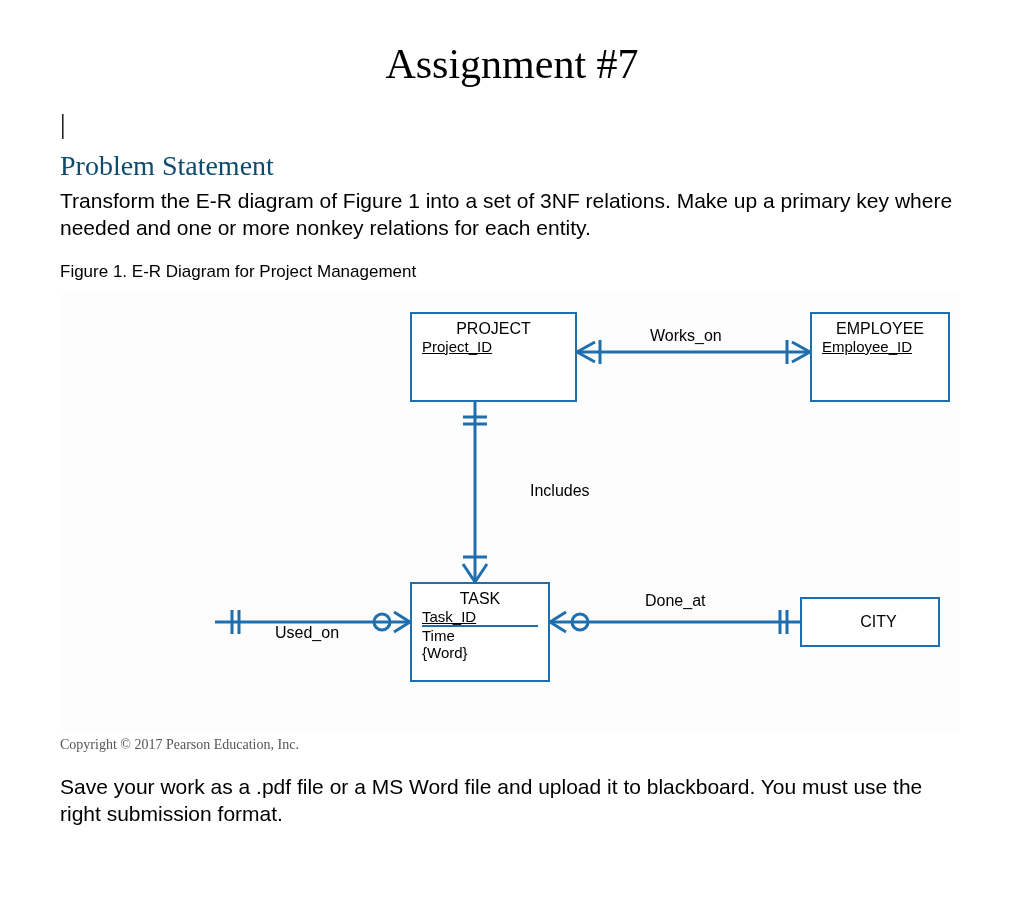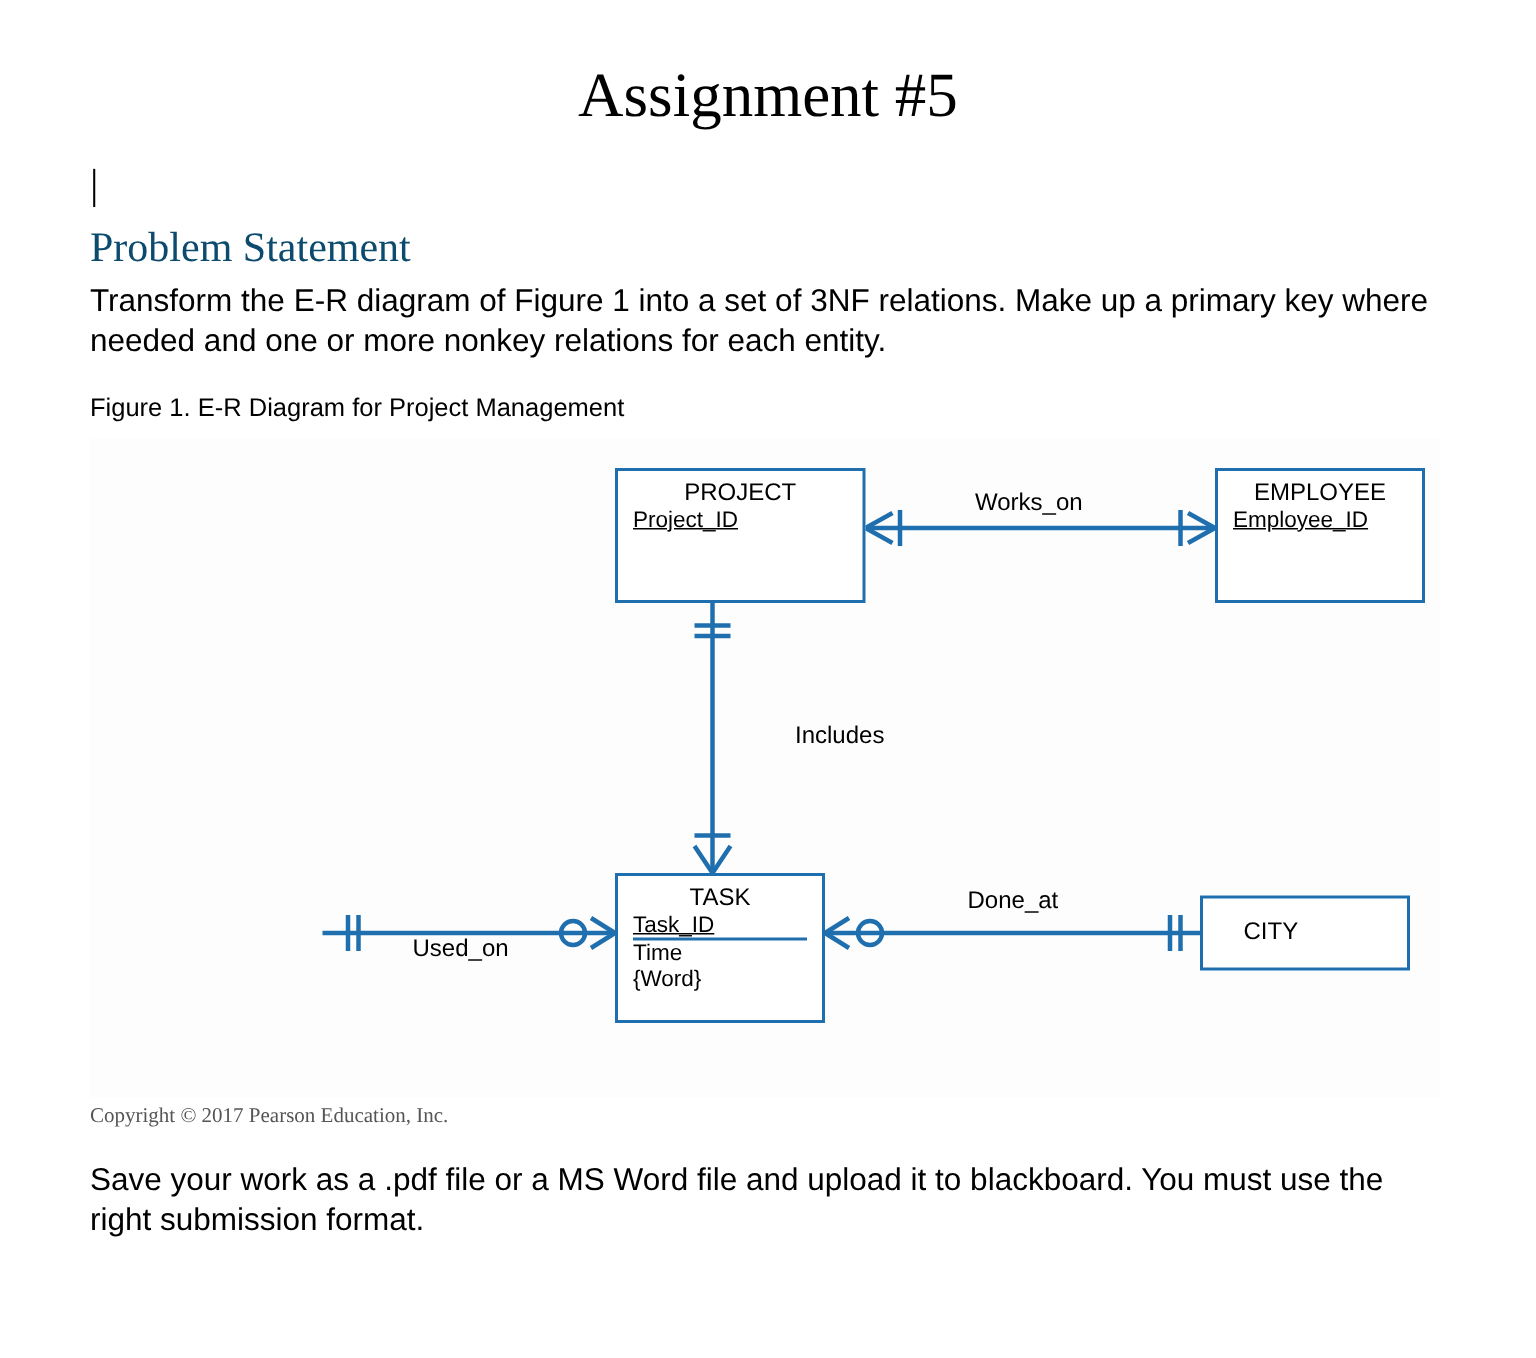--- a/index.html
+++ b/index.html
@@ -87,21 +87,21 @@
   }
   svg.lines line, svg.lines path, svg.lines circle {
     stroke: #1F6FAF;
     stroke-width: 3;
     fill: none;
   }
 </style>
 </head>
 <body>
 
-<h1 class="title">Assignment #5</h1>
+<h1 class="title">Assignment #7</h1>
 <div class="cursor">|</div>
 
 <h2 class="section-heading">Problem Statement</h2>
 
 <p class="body-text">
   <span>Transform the E-R diagram of Figure 1 into a set of 3NF relations. Make up a primary key where needed and one or more </span><span class="spell-error">nonkey</span><span> relations for each entity.</span>
 </p>
 
 <p class="figure-caption">Figure 1. E-R Diagram for Project Management</p>
 
@@ -147,21 +147,21 @@
   </div>
 
   <div class="entity-box" style="left:350px; top:290px; width:140px; height:100px; text-align:left;">
     <div class="ename">TASK</div>
     <div class="attr underline">Task_ID</div>
     <div class="attr" style="border-top:2px solid #1F6FAF;">Time</div>
     <div class="attr">{Word}</div>
   </div>
 
 
-  <div class="entity-box" style="left:740px; top:305px; width:140px; height:50px; display:flex; align-items:center; padding-left:27px;">
+  <div class="entity-box" style="left:740px; top:305px; width:140px; height:50px; display:flex; align-items:center; justify-content:center;padding-left:27px;">
     <div class="ename">CITY</div>
   </div>
 
   <div class="rel-label" style="left:590px; top:35px;">Works_on</div>
   <div class="rel-label" style="left:470px; top:190px;">Includes</div>
   <div class="rel-label" style="left:215px; top:300px;margin-top:32px;">Used_on</div>
   <div class="rel-label" style="left:585px; top:300px;">Done_at</div>
 
 </div>
 

